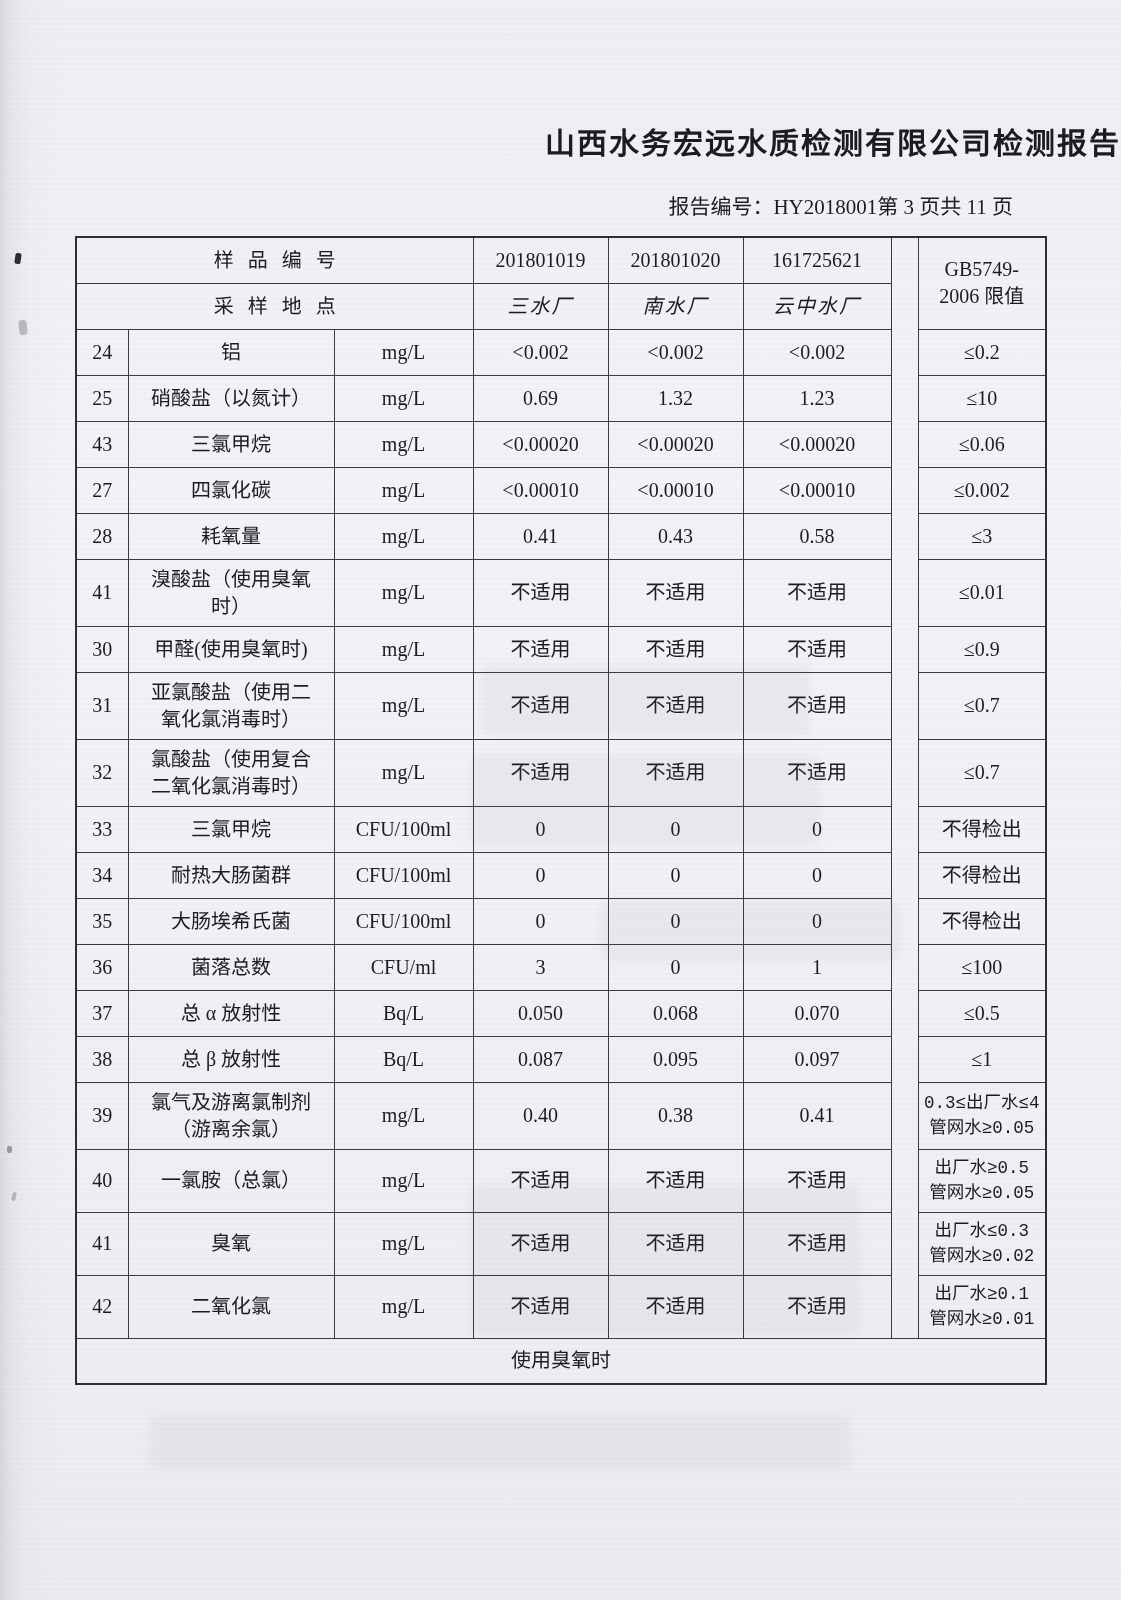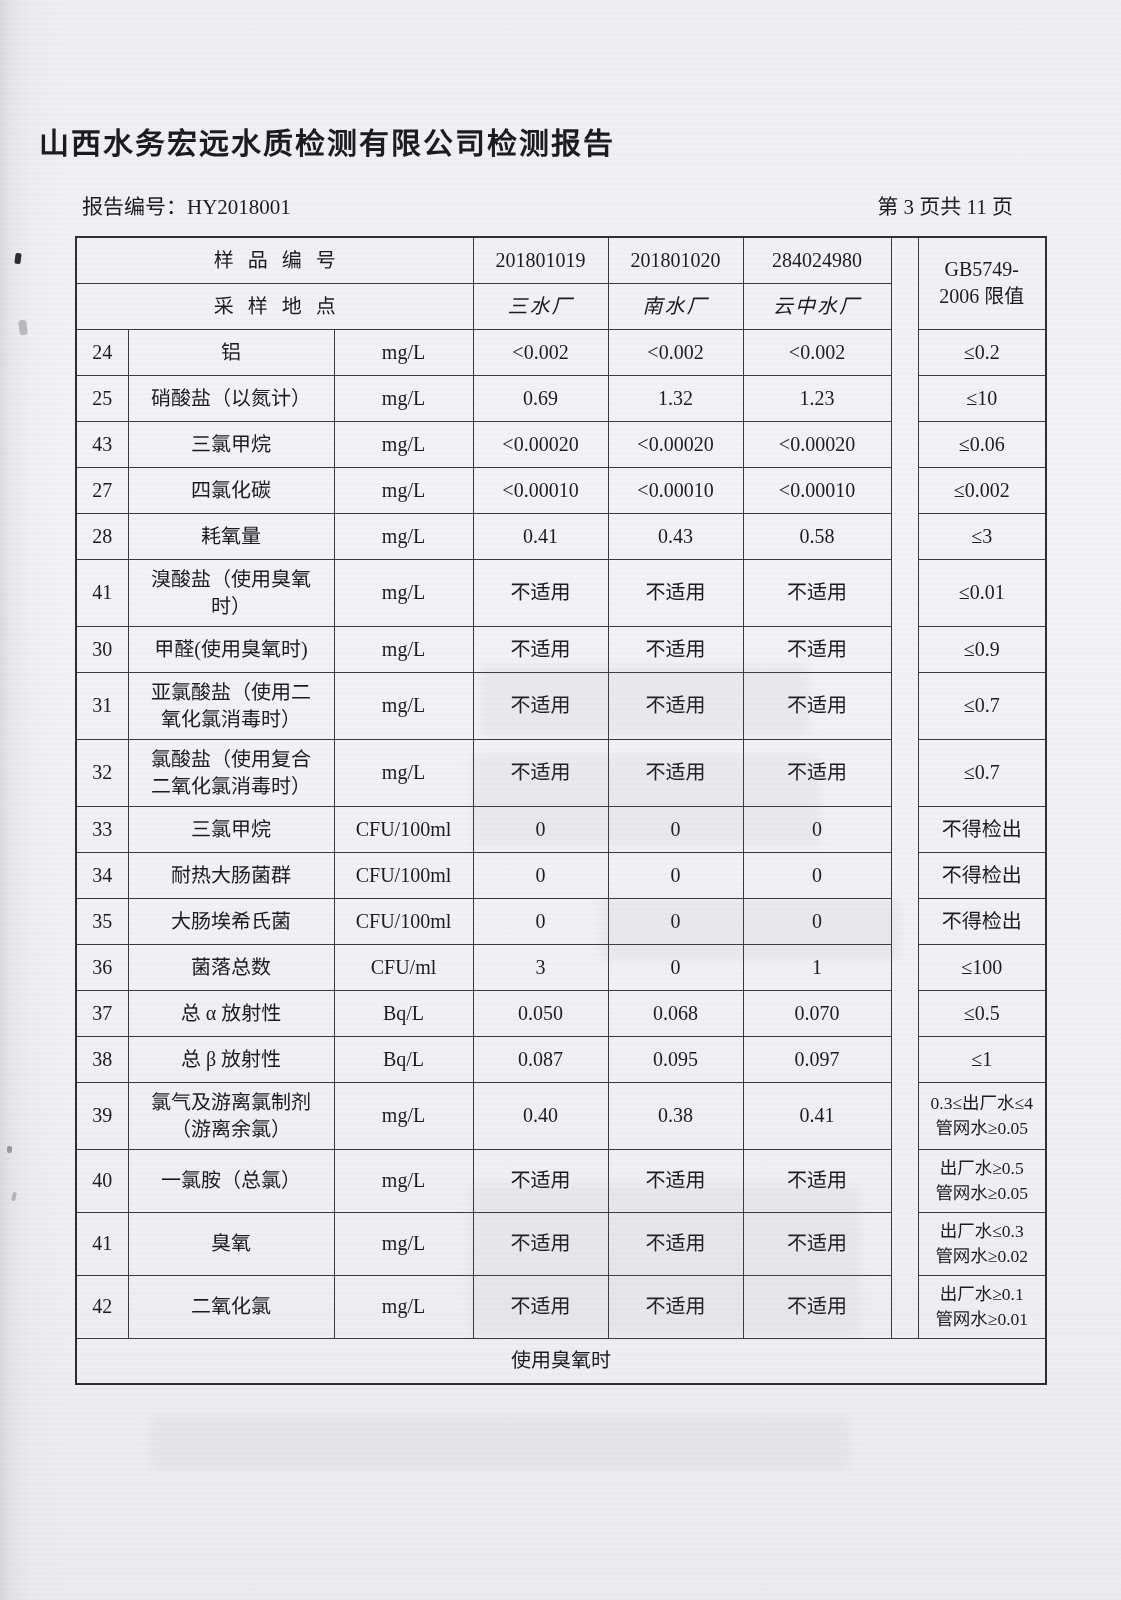--- a/index.html
+++ b/index.html
@@ -28,31 +28,31 @@
   }
 
   
   .artifact-a { position:absolute; left:15px; top:253px; width:6px;  height:11px; background:#2e2b31; border-radius:2px; transform:rotate(8deg); }
   .artifact-b { position:absolute; left:19px; top:320px; width:8px;  height:15px; background:rgba(90,88,102,0.35); border-radius:3px; transform:rotate(-7deg); filter:blur(0.6px); }
   .artifact-c { position:absolute; left:7px;  top:1146px; width:5px; height:7px;  background:rgba(60,58,70,0.45); border-radius:2px; }
   .artifact-d { position:absolute; left:12px; top:1192px; width:4px; height:9px;  background:rgba(60,58,70,0.30); border-radius:2px; transform:rotate(14deg); }
 
   .title {
     padding-top: 119px;
-    text-align: left;
+    text-align: right;
     font-size: 30px;
     font-weight: bold;
     letter-spacing: 2px;
     font-family: "Liberation Sans", "DejaVu Sans", sans-serif;
     margin-left: 39px;
   }
 
   .meta-row {
     display: flex;
-    justify-content: space-between;
+    justify-content: flex-end;
     align-items: baseline;
     margin: 27px 108px 2px 82px;
     font-size: 21px;
   }
 
   table.report {
     border-collapse: collapse;
     table-layout: fixed;
     width: 970px;
     margin: 16px 16px 0 75px;
@@ -76,20 +76,21 @@
     text-align: left;
     padding-left: 12px;
     white-space: pre-line;
   }
   td.cell-limit { white-space: pre-line; }
   td.cell-limit.small {
     font-size: 17.5px;
     line-height: 25px;
     padding-left: 3px;
     padding-right: 3px;
+    font-family: Liberation Mono, monospace;
   }
   td.gap-col {
     border-top: none;
     border-bottom: none;
   }
   td.limit-head {
     white-space: pre-line;
     line-height: 50px;
   }
   td.blank-note {
@@ -129,21 +130,21 @@
       <col style="width:135px">
       <col style="width:148px">
     <col style="width:27px">
       <col style="width:128px">
   </colgroup>
   <tbody id="tbody">
     <tr>
       <td colspan="3" class="hrow1 spread">样品编号</td>
       <td class="hrow1">201801019</td>
       <td class="hrow1">201801020</td>
-      <td class="hrow1">284024980</td>
+      <td class="hrow1">161725621</td>
       <td class="gap-col" rowspan="21"></td>
       <td class="limit-head" rowspan="2">GB5749-
 2006 限值</td>
     </tr>
     <tr>
       <td colspan="3" class="hrow2 spread">采样地点</td>
       <td class="hrow2 loc">三水厂</td>
       <td class="hrow2 loc">南水厂</td>
       <td class="hrow2 loc">云中水厂</td>
     </tr>

